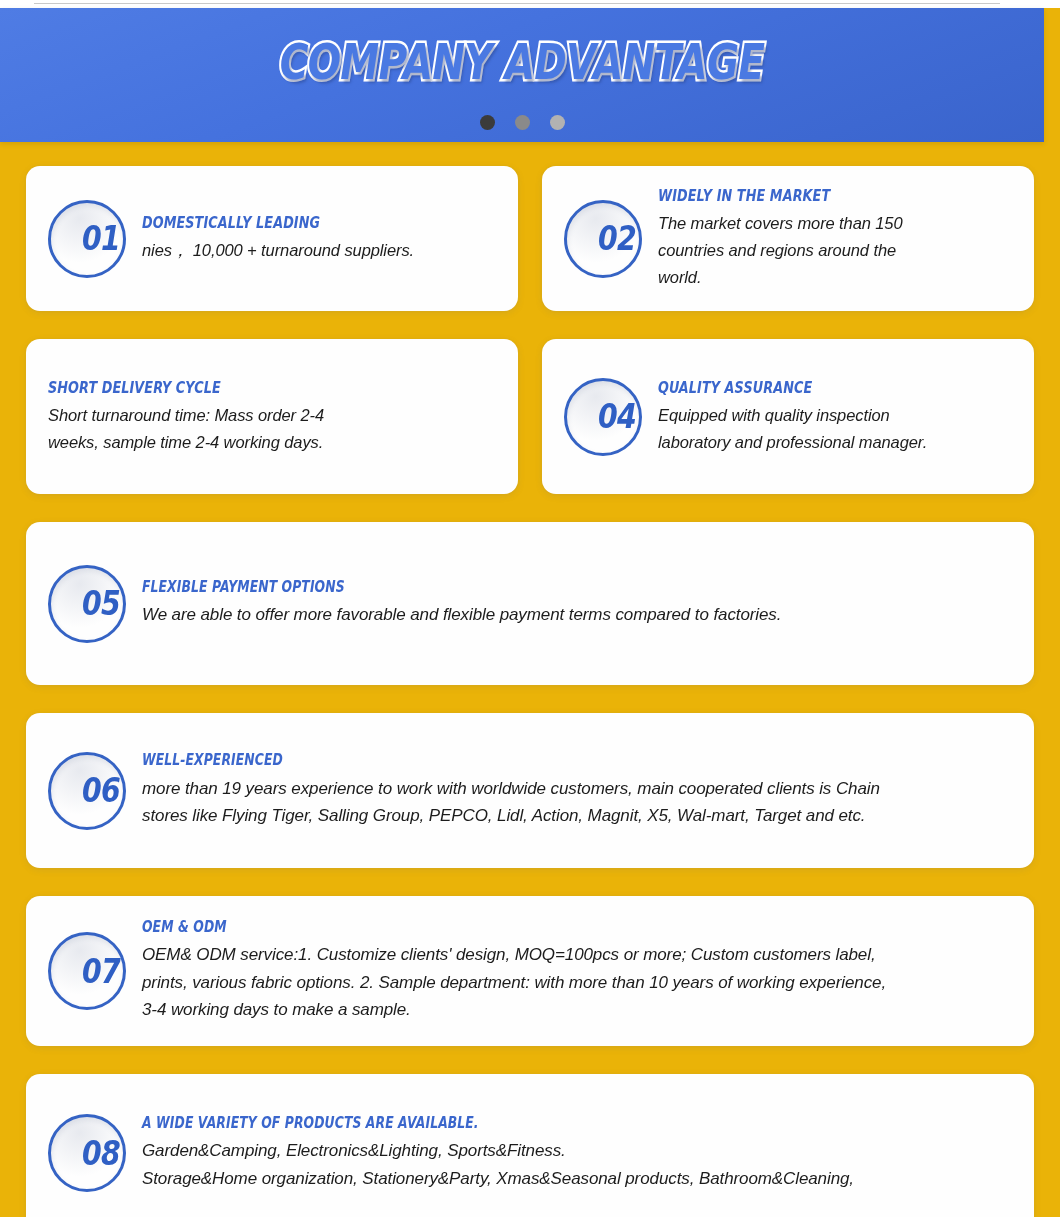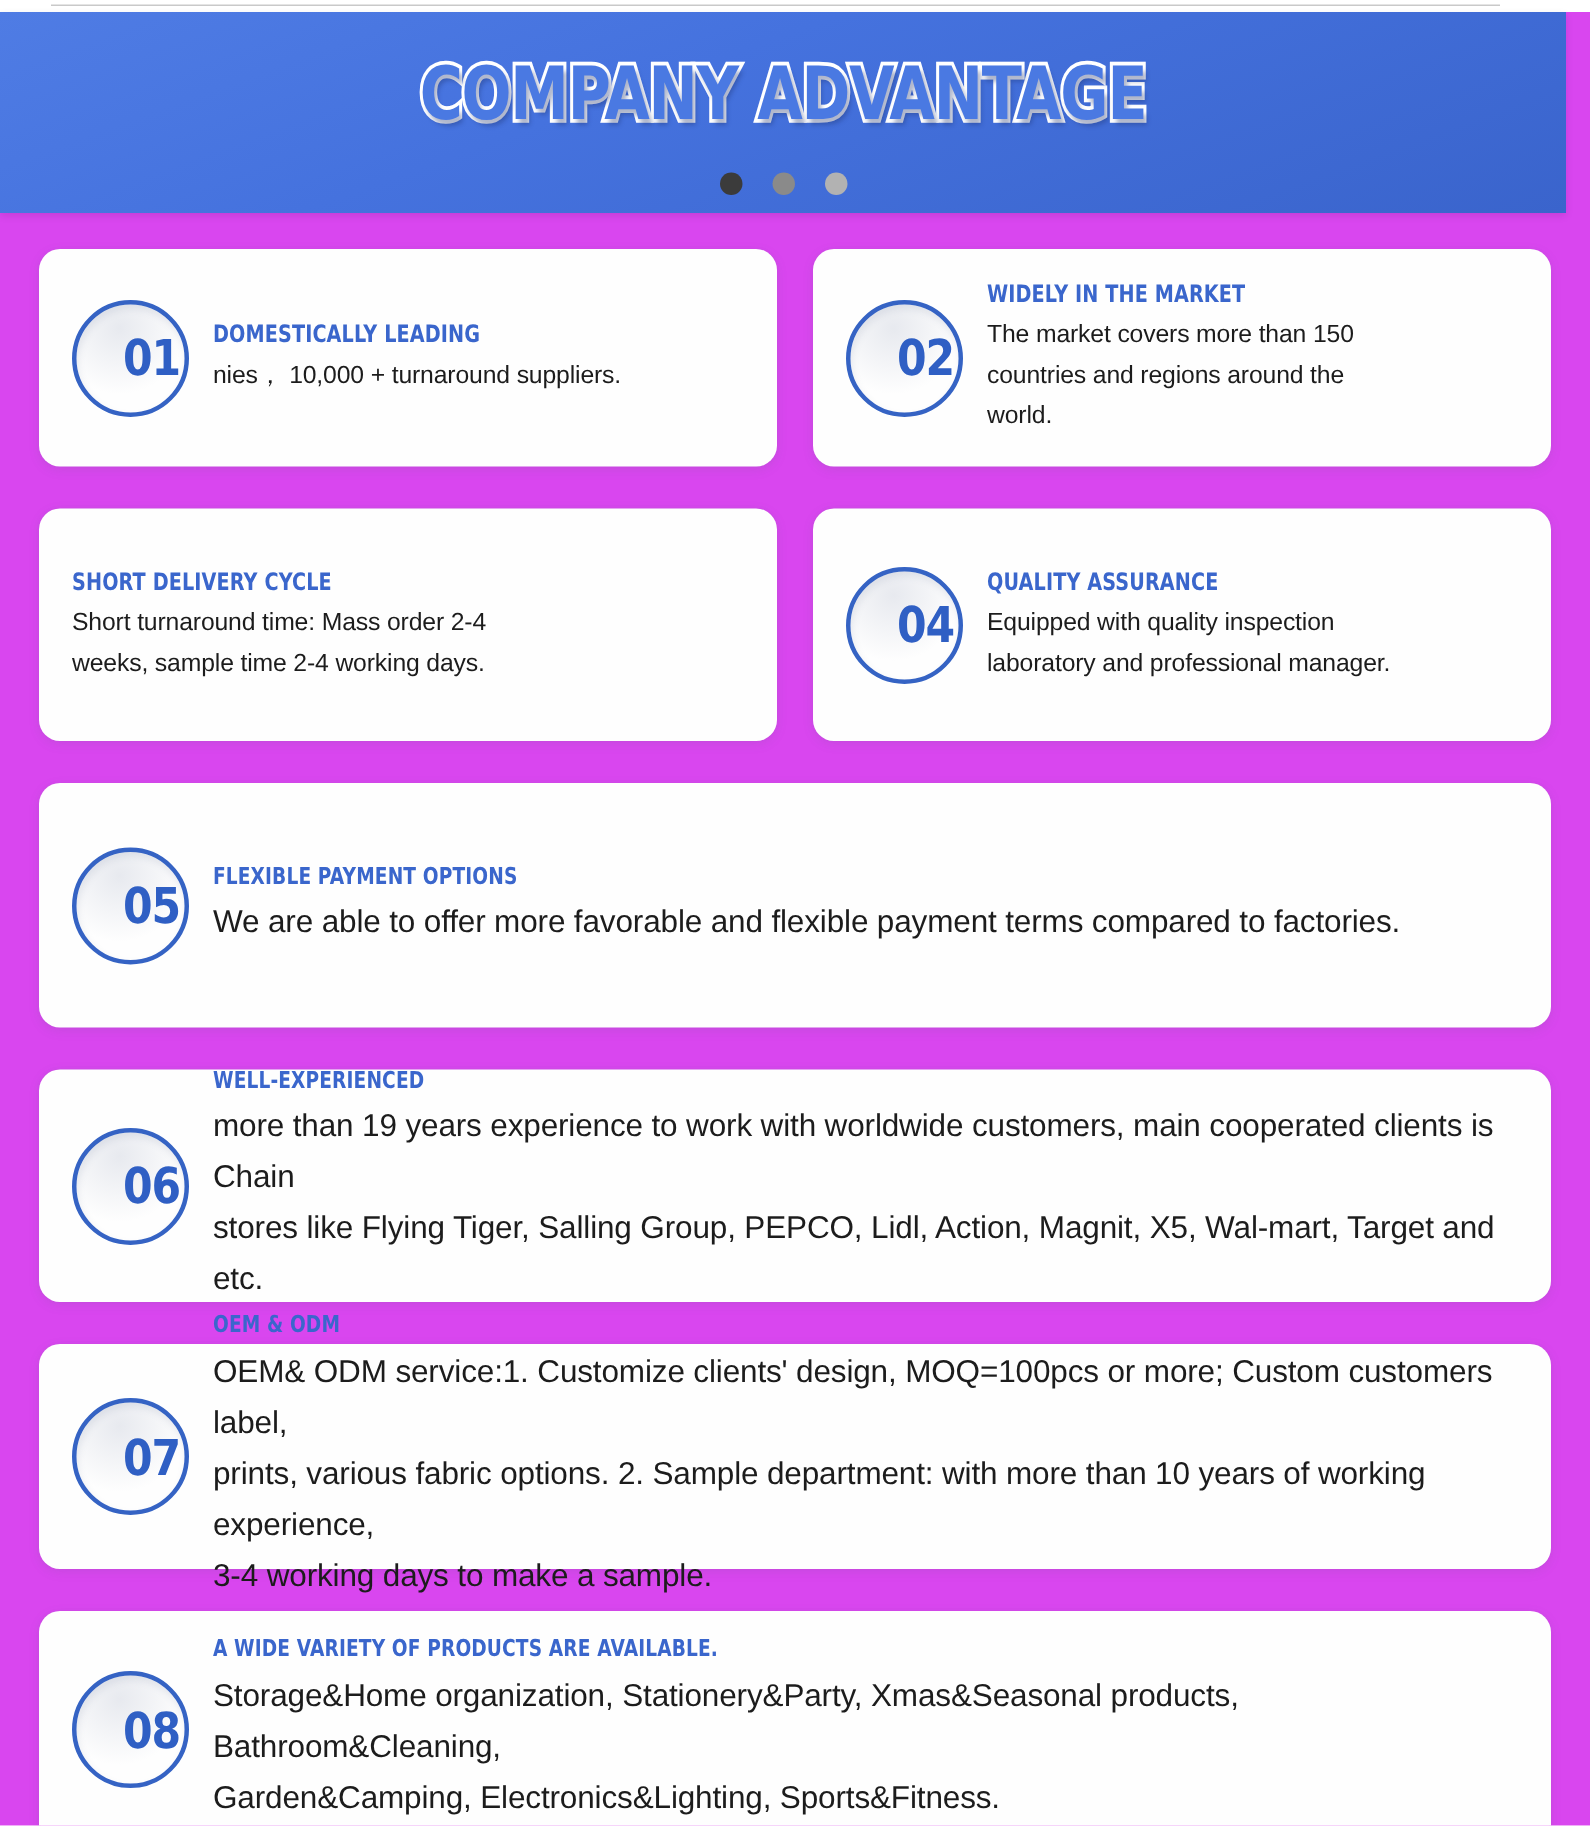--- a/index.html
+++ b/index.html
@@ -9,21 +9,22 @@
     height: 1217px;
     background: #ffffff;
     font-family: "Liberation Sans", sans-serif;
     overflow: hidden;
   }
 
   .page {
     position: relative;
     width: 1060px;
     height: 1217px;
-    background: #d946ef;
+    background: #eab308;
+    font-style: italic;
   }
 
   
   .top-strip {
     position: absolute;
     top: 0; left: 0;
     width: 1060px;
     height: 8px;
     background: #ffffff;
   }
@@ -165,21 +166,21 @@
   }
   .body {
     font-family: "Liberation Sans", sans-serif;
     font-size: 16.5px;
     color: #1c1c1c;
     line-height: 1.62;
     letter-spacing: -0.1px;
   }
 
   
-  .card.full .body { font-size: 21px; line-height: 1.62; }
+  .card.full .body { font-size: 17px; line-height: 1.62; }
   .card.full .heading { font-size: 15.5px; }
 
   .body .ln { display: block; }
 </style>
 </head>
 <body>
 
 <div class="page">
 
   <div class="top-strip">
@@ -296,21 +297,21 @@
     </div>
 
     <div class="row">
       <div class="card full h-158" style="height:158px;">
         <div class="num-circle">
           <span class="num">08</span>
         </div>
         <div class="text">
           <div class="heading">A WIDE VARIETY OF PRODUCTS ARE AVAILABLE.</div>
           <div class="body">
+            <span class="ln">Garden&amp;Camping, Electronics&amp;Lighting, Sports&amp;Fitness.</span>
             <span class="ln">Storage&amp;Home organization, Stationery&amp;Party, Xmas&amp;Seasonal products, Bathroom&amp;Cleaning,</span>
-            <span class="ln">Garden&amp;Camping, Electronics&amp;Lighting, Sports&amp;Fitness.</span>
           </div>
         </div>
       </div>
     </div>
 
   </div>
 </div>
 
 </body></html>

